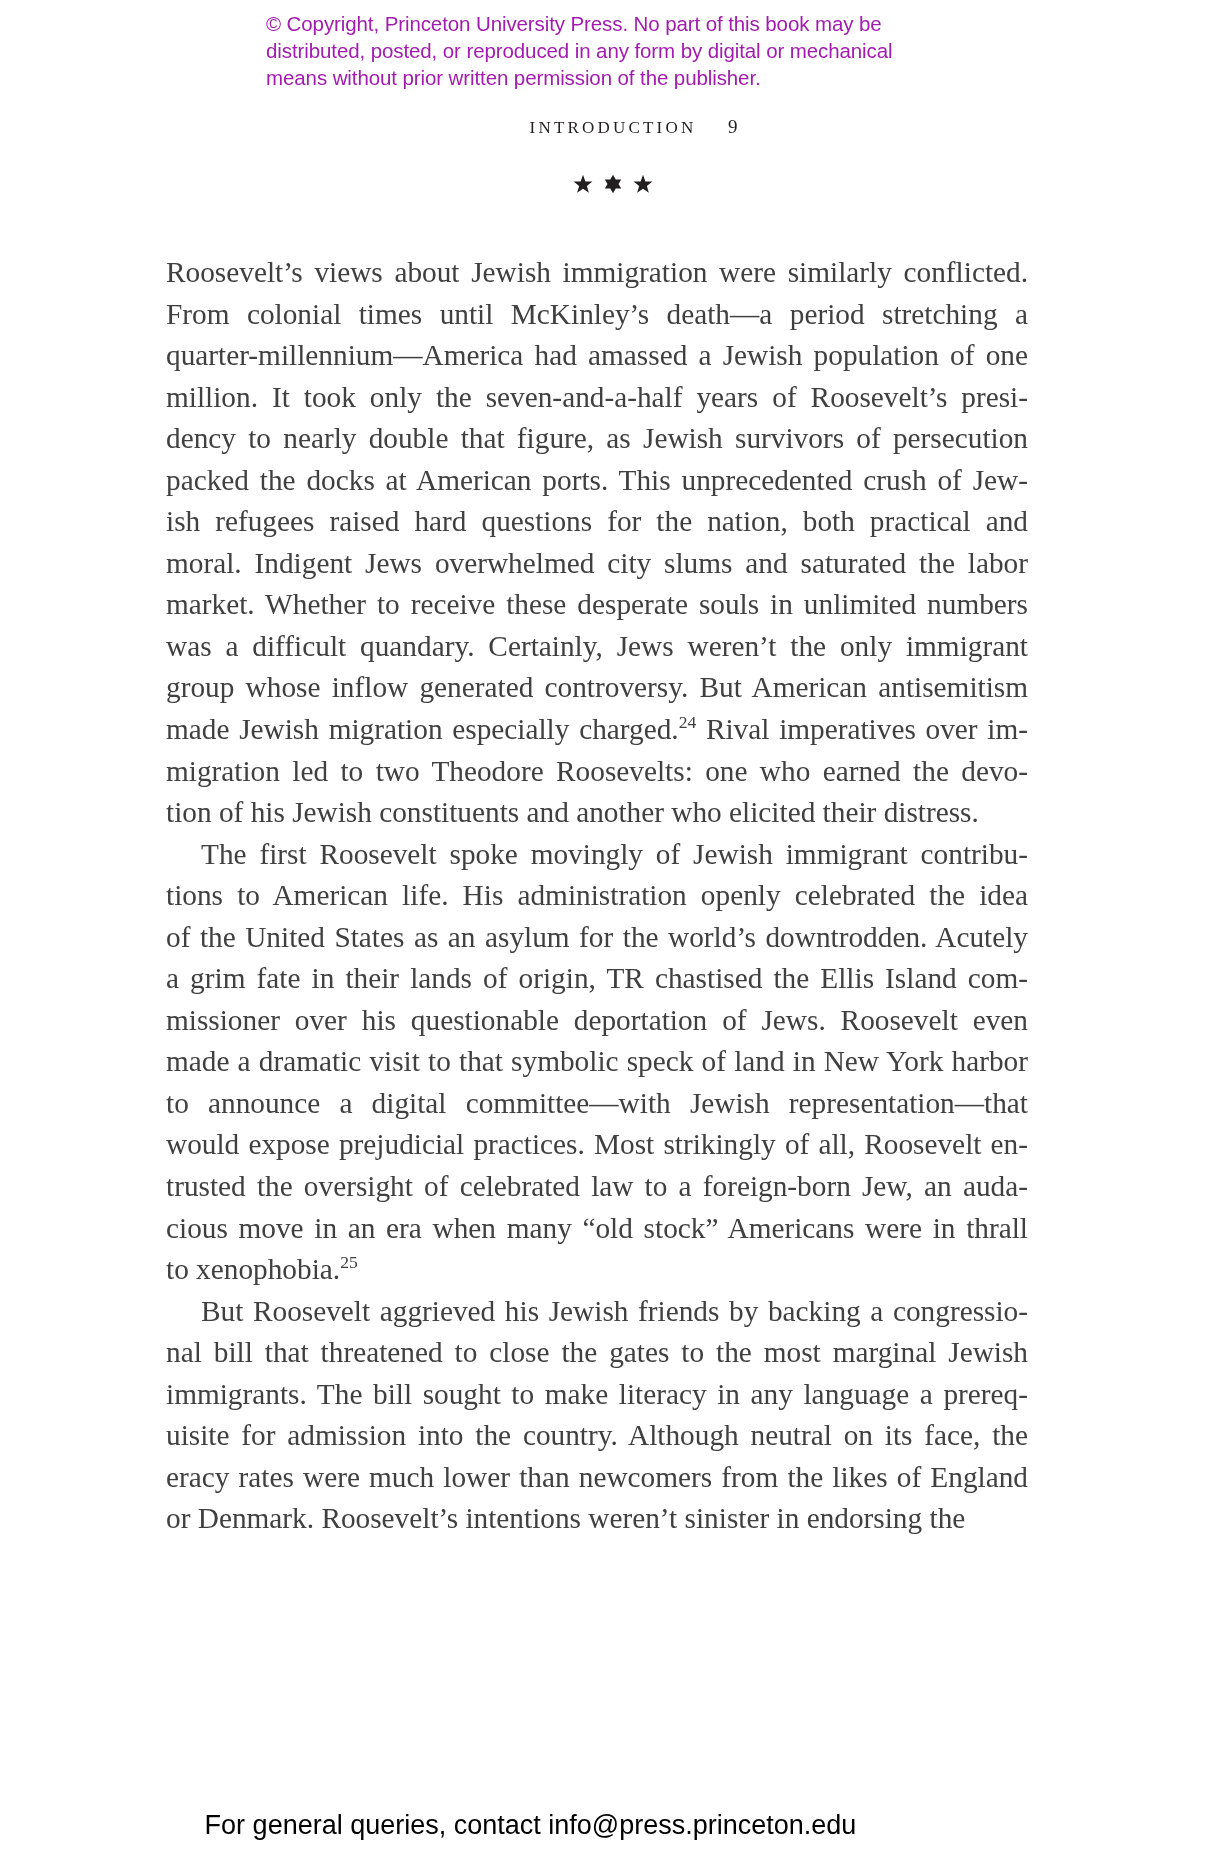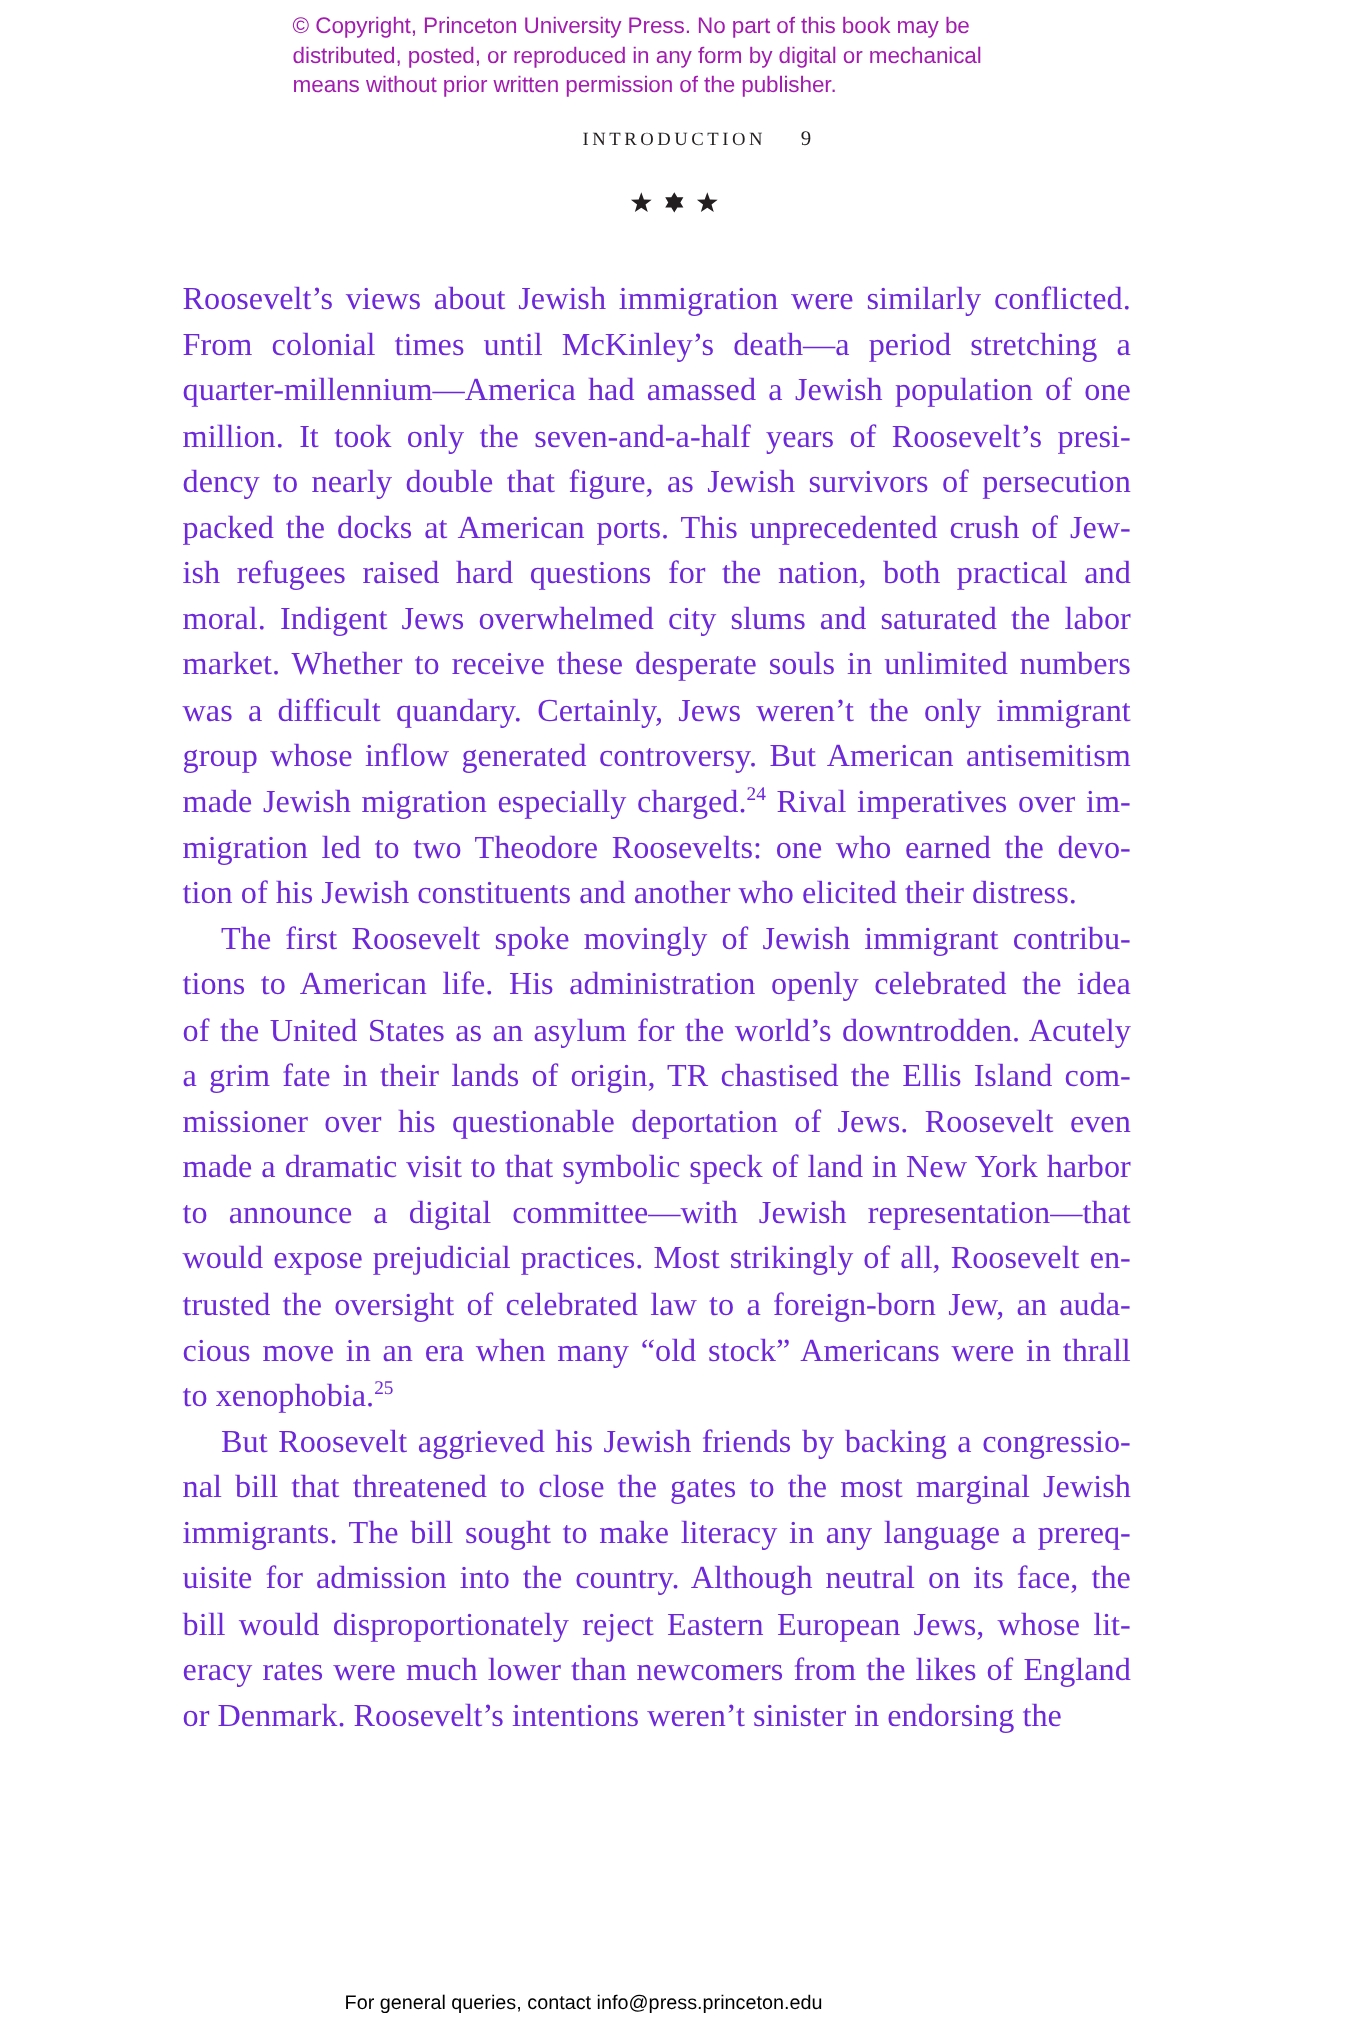--- a/index.html
+++ b/index.html
@@ -62,21 +62,21 @@
       height: 22px;
       display: block;
     }
     .body-text {
       position: absolute;
       left: 166px;
       top: 252px;
       width: 862px;
       font-family: "Liberation Serif", serif;
       font-size: 29.3px;
-      color: #6d28d9;
+      color: #404040;
     }
     .line {
       display: block;
       height: 41.55px;
       line-height: 41.55px;
       text-align: justify;
       text-align-last: justify;
       white-space: nowrap;
       overflow: visible;
     }
@@ -91,21 +91,21 @@
       vertical-align: 0.6em;
       line-height: 0;
     }
     .footer {
       position: absolute;
       left: 0;
       width: 1061px;
       top: 1810px;
       text-align: center;
       font-family: "Liberation Sans", sans-serif;
-      font-size: 18px;
+      font-size: 27px;
       color: #000000;
     }
   </style>
 </head>
 <body>
 
 <div class="copyright">
   <span class="cline">© Copyright, Princeton University Press. No part of this book may be</span>
   <span class="cline">distributed, posted, or reproduced in any form by digital or mechanical</span>
   <span class="cline">means without prior written permission of the publisher.</span>
@@ -162,19 +162,18 @@
       <span class="line"><span>would expose prejudicial practices. Most strikingly of all, Roosevelt en-</span></span>
       <span class="line"><span>trusted the oversight of celebrated law to a foreign-born Jew, an auda-</span></span>
       <span class="line"><span>cious move in an era when many “old stock” Americans were in thrall</span></span>
       <span class="line last"><span>to xenophobia.</span><span class="sup">25</span><span></span></span>
     </div>
     <div>
       <span class="line indent"><span>But Roosevelt aggrieved his Jewish friends by backing a congressio-</span></span>
       <span class="line"><span>nal bill that threatened to close the gates to the most marginal Jewish</span></span>
       <span class="line"><span>immigrants. The bill sought to make literacy in any language a prereq-</span></span>
       <span class="line"><span>uisite for admission into the country. Although neutral on its face, the</span></span>
-      <span class="line"><span>bill would disproportionately reject Eastern European Jews, whose lit-</span></span>
       <span class="line"><span>eracy rates were much lower than newcomers from the likes of England</span></span>
       <span class="line last"><span>or Denmark. Roosevelt’s intentions weren’t sinister in endorsing the</span></span>
     </div>
   </div>
 
 <div class="footer">For general queries, contact info@press.princeton.edu</div>
 
 </body></html>

